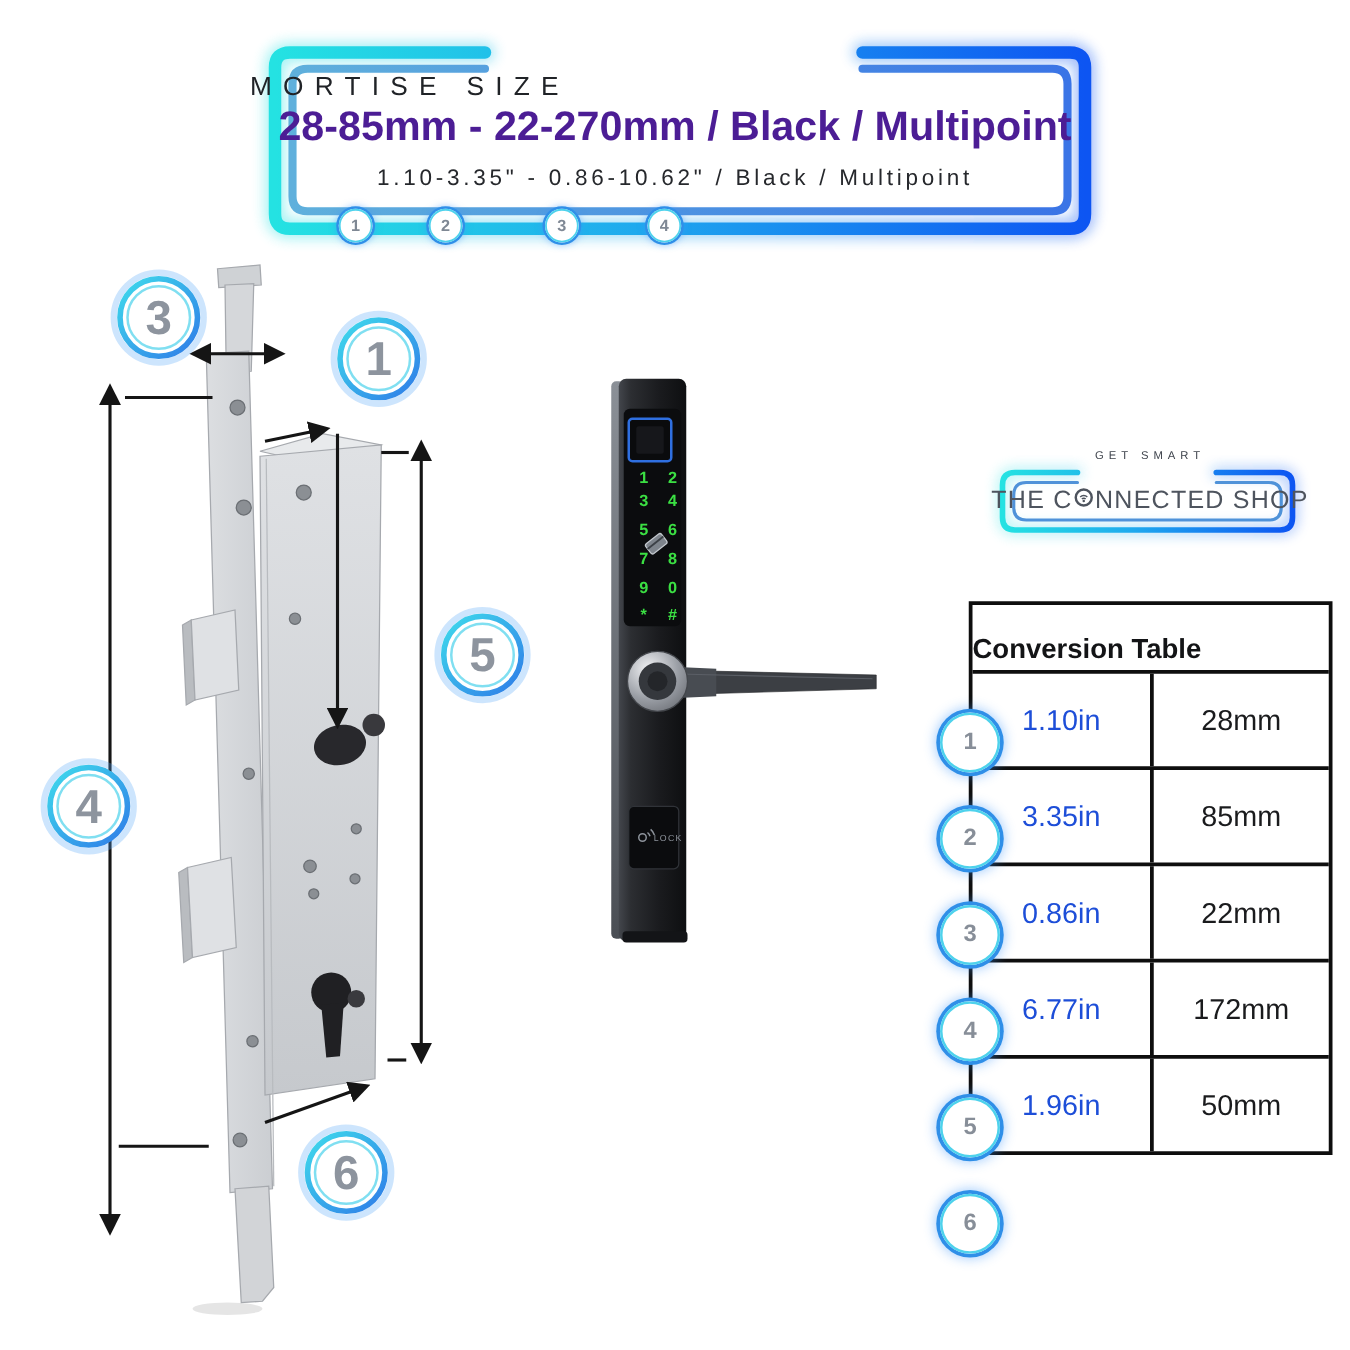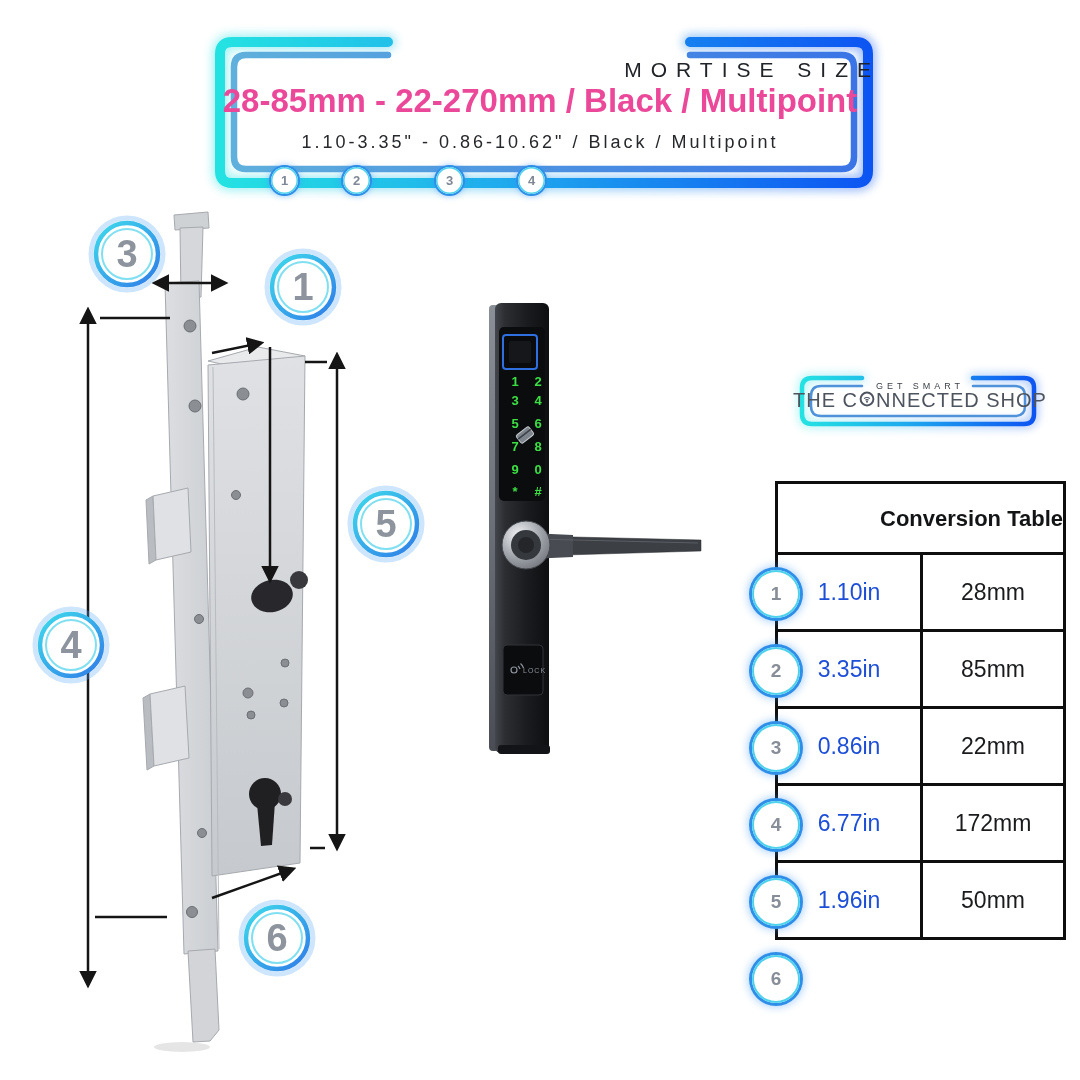--- a/index.html
+++ b/index.html
@@ -7,43 +7,43 @@
     --ring-cyan:#4ed2ec; --ring-blue:#2f8fe8;
     --keypad-green:#3be043; --number-gray:#8d949e;
   }
   html,body{margin:0;padding:0;background:#fff;}
   .canvas{position:relative;width:1080px;height:1080px;background:#fff;overflow:hidden;
           font-family:"Liberation Sans",sans-serif;}
   svg{position:absolute;overflow:visible;}
   
   .header{position:absolute;left:200px;top:26px;width:680px;height:170px;}
   .header-frame{left:0;top:0;}
-  .header-title{position:absolute;left:0;top:32px;width:100%;text-align:right;
+  .header-title{position:absolute;left:0;top:32px;width:100%;text-align:left;
     font-size:21px;letter-spacing:9px;color:#202327;}
   .header-size-mm{position:absolute;left:0;top:56px;width:100%;text-align:center;
-    font-size:33px;font-weight:bold;color:#ec4899;}
+    font-size:33px;font-weight:bold;color:#4c1d95;}
   .header-size-in{position:absolute;left:0;top:106px;width:100%;text-align:center;
     font-size:18px;letter-spacing:3px;color:#26282c;}
   .step-badge{position:absolute;width:27px;height:27px;border-radius:50%;background:#fff;
     box-shadow:inset 0 0 0 1.5px var(--ring-cyan),0 0 0 2px var(--ring-blue),0 0 6px 2px rgba(64,150,250,.5);
     display:flex;align-items:center;justify-content:center;
     font-size:13px;font-weight:bold;color:#7f8894;}
   
   .logo{position:absolute;left:793px;top:356px;width:254px;height:80px;}
   .logo-frame{left:0;top:0;}
-  .logo-tagline{position:absolute;left:0;top:25px;width:100%;text-align:center;
+  .logo-tagline{position:absolute;left:0;top:3px;width:100%;text-align:center;
     font-size:9px;letter-spacing:4px;color:#3e434c;}
   .logo-name{position:absolute;left:0;top:33px;width:100%;text-align:center;
     font-size:20px;letter-spacing:1px;color:#4e545e;white-space:nowrap;}
   .logo-name .part{vertical-align:baseline;}
   .wifi-o{display:inline-block;width:16px;height:16px;margin:0 1px -1px 1px;position:relative;}
   
   .ctable{position:absolute;left:775px;top:481px;width:285px;background:#fff;
     border:3px solid #0e0e0e;box-sizing:content-box;}
-  .ctable-title{height:68px;line-height:70px;text-align:right;font-size:22px;font-weight:bold;color:#131416;}
+  .ctable-title{height:52px;line-height:70px;text-align:left;font-size:22px;font-weight:bold;color:#131416;}
   .crow{display:flex;height:74px;border-top:3px solid #0e0e0e;}
   .cell-in{width:142px;border-right:3px solid #0e0e0e;display:flex;align-items:center;justify-content:center;
     font-size:23px;color:#1d4ed8;}
   .cell-mm{flex:1;display:flex;align-items:center;justify-content:center;font-size:23px;color:#1a1b1d;}
   .row-badge{position:absolute;left:-26px;width:48px;height:48px;border-radius:50%;background:#fff;
     box-shadow:inset 0 0 0 2px var(--ring-cyan),0 0 0 3px var(--ring-blue),0 0 9px 4px rgba(64,150,250,.45);
     display:flex;align-items:center;justify-content:center;
     font-size:19px;font-weight:bold;color:#878e98;}
 </style>
 </head>

